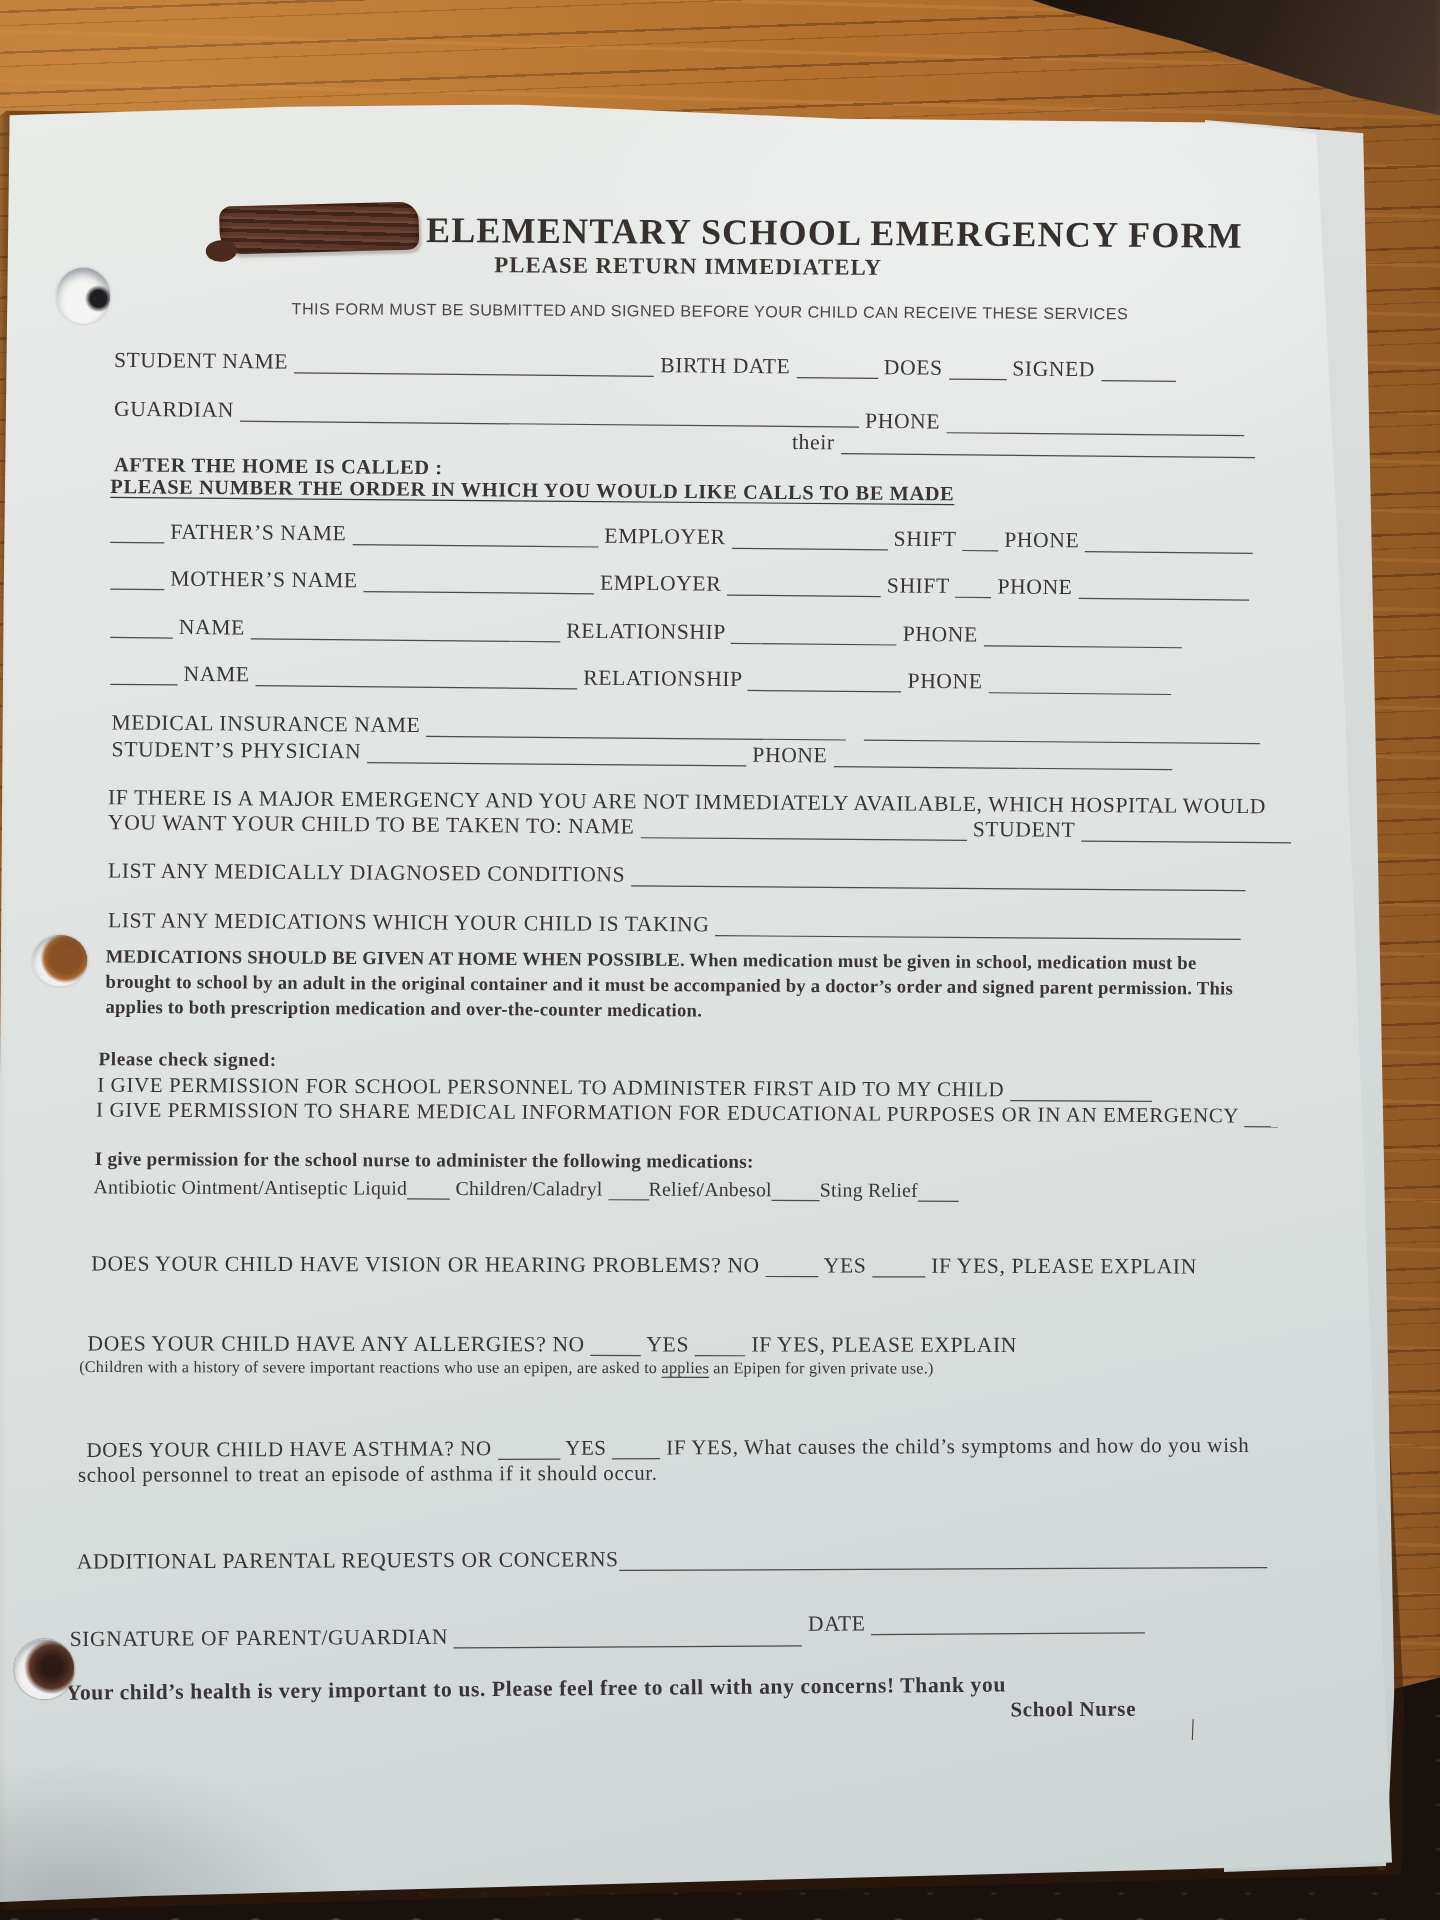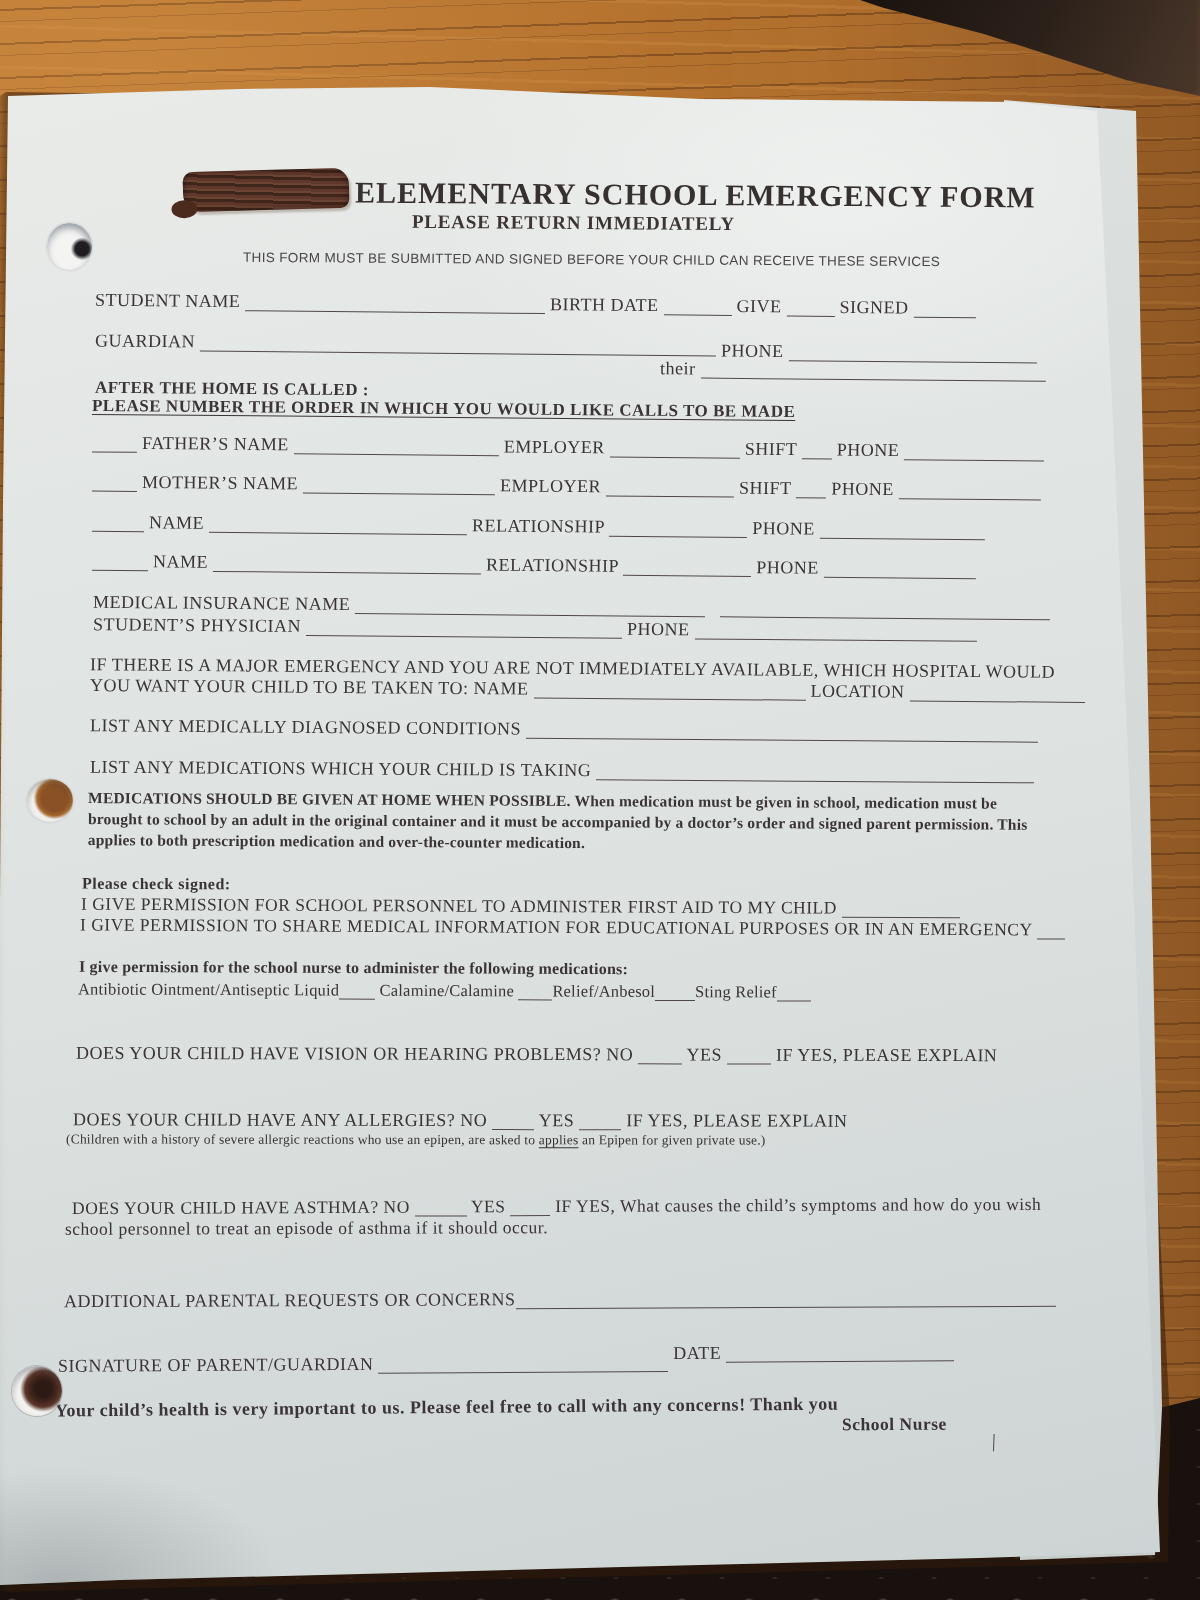--- a/index.html
+++ b/index.html
@@ -96,21 +96,21 @@
     <div class="redact"></div>
     <div class="title">ELEMENTARY SCHOOL EMERGENCY FORM</div>
     <div class="subtitle">PLEASE RETURN IMMEDIATELY</div>
     <div class="notice">THIS FORM MUST BE SUBMITTED AND SIGNED BEFORE YOUR CHILD CAN RECEIVE THESE SERVICES</div>
 
     <div class="row" style="left:95px;top:294px;transform:rotate(0.55deg);">
       <span>STUDENT NAME</span>
       <i class="b" style="width:300px"></i>
       <span>BIRTH DATE</span>
       <i class="b" style="width:68px"></i>
-      <span>GIVE</span>
+      <span>DOES</span>
       <i class="b" style="width:48px"></i>
       <span>SIGNED</span>
       <i class="b" style="width:62px"></i>
     </div>
 
     <div class="row" style="left:95px;top:335px;transform:rotate(0.55deg);">
       <span>GUARDIAN</span>
       <i class="b" style="width:516px"></i>
       <span style="position:relative;top:4px;">
         <span>PHONE</span>
@@ -186,21 +186,21 @@
       <span>PHONE</span>
       <i class="b" style="width:282px"></i>
     </div>
 
     <div class="row" style="left:90px;top:658px;transform:rotate(0.45deg);">
       <span>IF THERE IS A MAJOR EMERGENCY AND YOU ARE NOT IMMEDIATELY AVAILABLE, WHICH HOSPITAL WOULD</span>
     </div>
     <div class="row" style="left:90px;top:679px;transform:rotate(0.45deg);">
       <span>YOU WANT YOUR CHILD TO BE TAKEN TO: NAME</span>
       <i class="b" style="width:272px"></i>
-      <span>LOCATION</span>
+      <span>STUDENT</span>
       <i class="b" style="width:175px"></i>
     </div>
 
     <div class="row" style="left:90px;top:719px;transform:rotate(0.45deg);">
       <span>LIST ANY MEDICALLY DIAGNOSED CONDITIONS</span>
       <i class="b" style="width:512px"></i>
     </div>
 
     <div class="row" style="left:90px;top:760px;transform:rotate(0.4deg);">
       <span>LIST ANY MEDICATIONS WHICH YOUR CHILD IS TAKING</span>
@@ -219,40 +219,40 @@
     <div class="row" style="left:80px;top:917px;font-size:17.5px;transform:rotate(0.3deg);">
       <span>I GIVE PERMISSION TO SHARE MEDICAL INFORMATION FOR EDUCATIONAL PURPOSES OR IN AN EMERGENCY</span>
       <i class="b" style="width:28px"></i>
     </div>
 
     <div class="row bold" style="left:79px;top:959px;font-size:16px;letter-spacing:0.2px;transform:rotate(0.25deg);">
       <span>I give permission for the school nurse to administer the following medications:</span>
     </div>
     <div class="row" style="left:78px;top:981px;font-size:16.5px;letter-spacing:0.2px;transform:rotate(0.25deg);">
       <span>Antibiotic Ointment/Antiseptic Liquid</span><i class="b" style="width:36px"></i>
-      <span>Calamine/Calamine</span> <i class="b" style="width:34px"></i><span>Relief/Anbesol</span><i class="b" style="width:40px"></i><span>Sting Relief</span><i class="b" style="width:34px"></i>
+      <span>Children/Caladryl</span> <i class="b" style="width:34px"></i><span>Relief/Anbesol</span><i class="b" style="width:40px"></i><span>Sting Relief</span><i class="b" style="width:34px"></i>
     </div>
 
     <div class="row" style="left:76px;top:1044px;transform:rotate(0.15deg);">
       <span>DOES YOUR CHILD HAVE VISION OR HEARING PROBLEMS? NO</span>
       <i class="b" style="width:44px"></i>
       <span>YES</span>
       <i class="b" style="width:44px"></i>
       <span>IF YES, PLEASE EXPLAIN</span>
     </div>
 
     <div class="row" style="left:73px;top:1110px;transform:rotate(0.1deg);">
       <span>DOES YOUR CHILD HAVE ANY ALLERGIES? NO</span>
       <i class="b" style="width:42px"></i>
       <span>YES</span>
       <i class="b" style="width:42px"></i>
       <span>IF YES, PLEASE EXPLAIN</span>
     </div>
     <div class="row small" style="left:66px;top:1132px;transform:rotate(0.1deg);">
-      <span>(Children with a history of severe allergic reactions who use an epipen, are asked to </span><span class="u">applies</span><span> an Epipen for given private use.)</span>
+      <span>(Children with a history of severe important reactions who use an epipen, are asked to </span><span class="u">applies</span><span> an Epipen for given private use.)</span>
     </div>
 
     <div class="row" style="left:72px;top:1196px;font-size:17.5px;transform:rotate(-0.25deg);">
       <span>DOES YOUR CHILD HAVE ASTHMA? NO</span>
       <i class="b" style="width:52px"></i>
       <span>YES</span>
       <i class="b" style="width:40px"></i>
       <span>IF YES, What causes the child’s symptoms and how do you wish</span>
     </div>
     <div class="row" style="left:65px;top:1218px;font-size:17.5px;transform:rotate(-0.2deg);">

